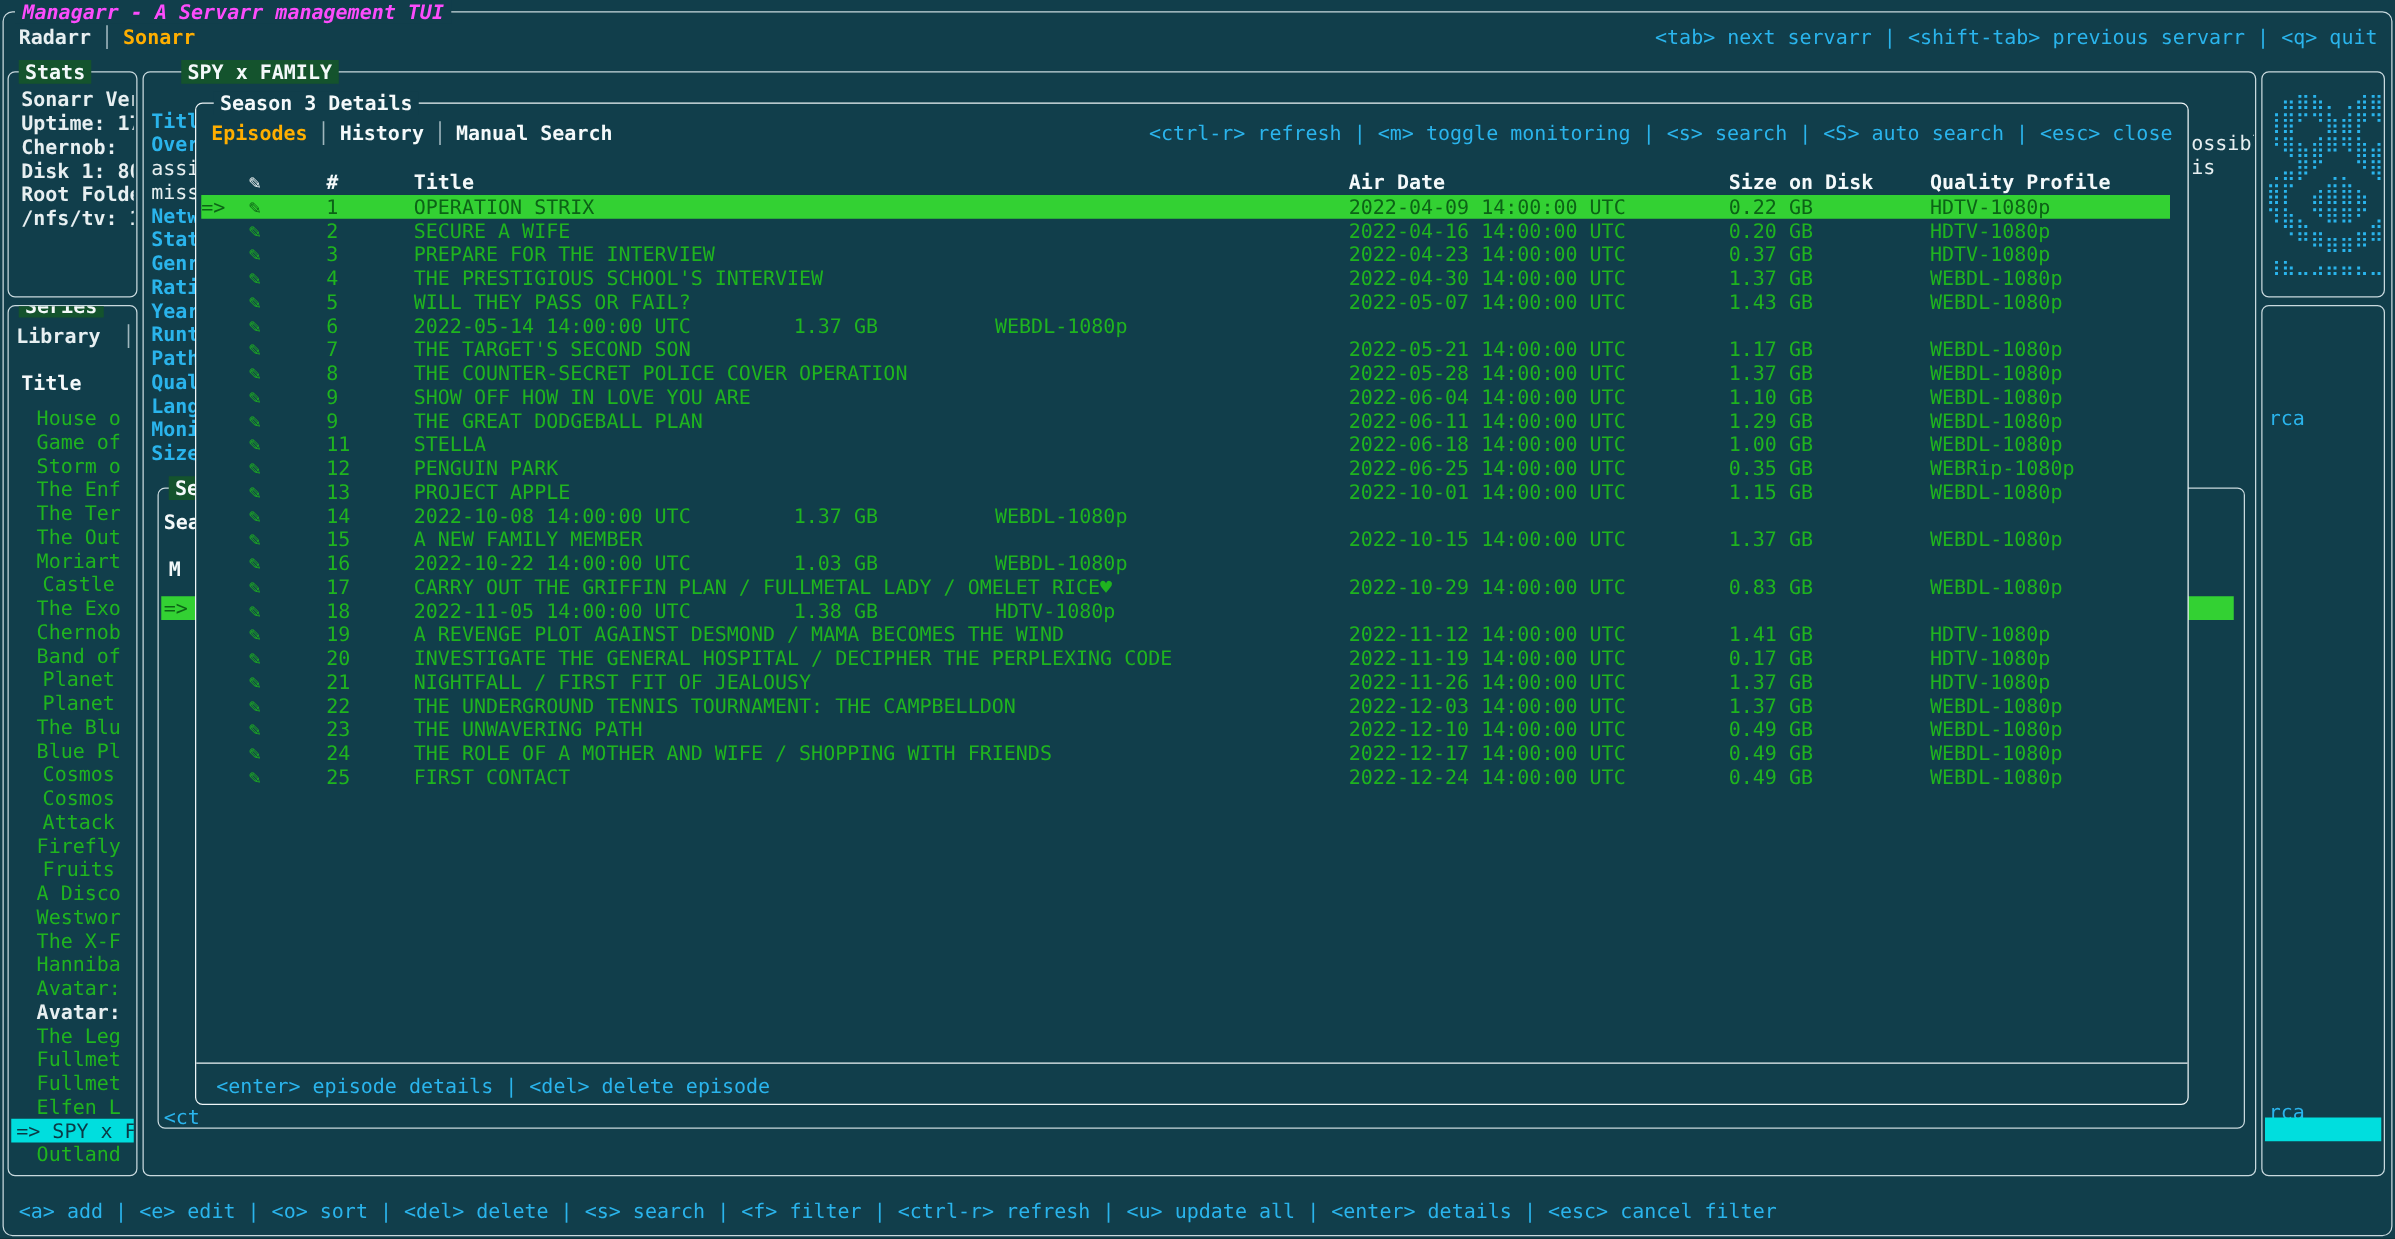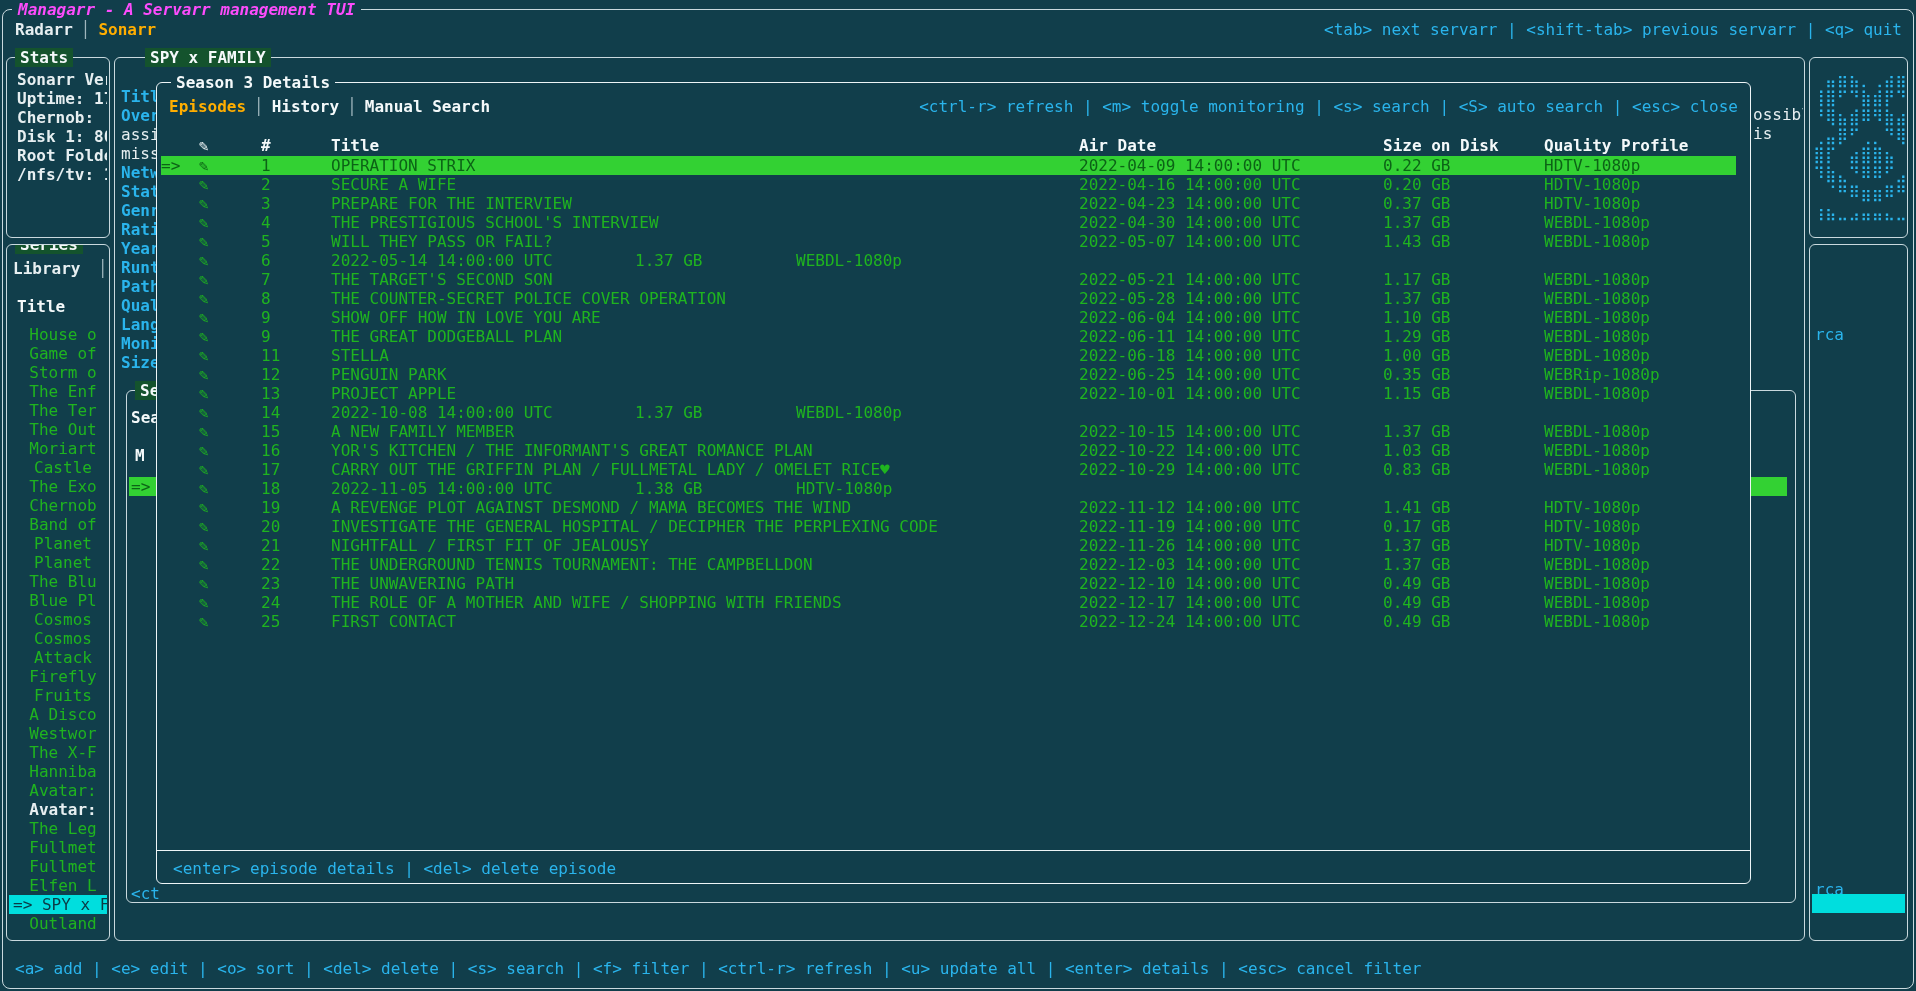--- a/index.html
+++ b/index.html
@@ -352,21 +352,20 @@
           <span class="c-num">15</span>
           <span class="c-title">A NEW FAMILY MEMBER</span>
           <span class="c-air">2022-10-15 14:00:00 UTC</span>
           <span class="c-size">1.37 GB</span>
           <span class="c-quality">WEBDL-1080p</span>
         </div>
         <div class="t-row ep-row">
           <span class="c-marker"></span>
           <span class="c-edit">✎</span>
           <span class="c-num">16</span>
-          <span class="c-title">YOR'S KITCHEN / THE INFORMANT'S GREAT ROMANCE PLAN</span>
           <span class="c-air">2022-10-22 14:00:00 UTC</span>
           <span class="c-size">1.03 GB</span>
           <span class="c-quality">WEBDL-1080p</span>
         </div>
         <div class="t-row ep-row">
           <span class="c-marker"></span>
           <span class="c-edit">✎</span>
           <span class="c-num">17</span>
           <span class="c-title">CARRY OUT THE GRIFFIN PLAN / FULLMETAL LADY / OMELET RICE♥</span>
           <span class="c-air">2022-10-29 14:00:00 UTC</span>

